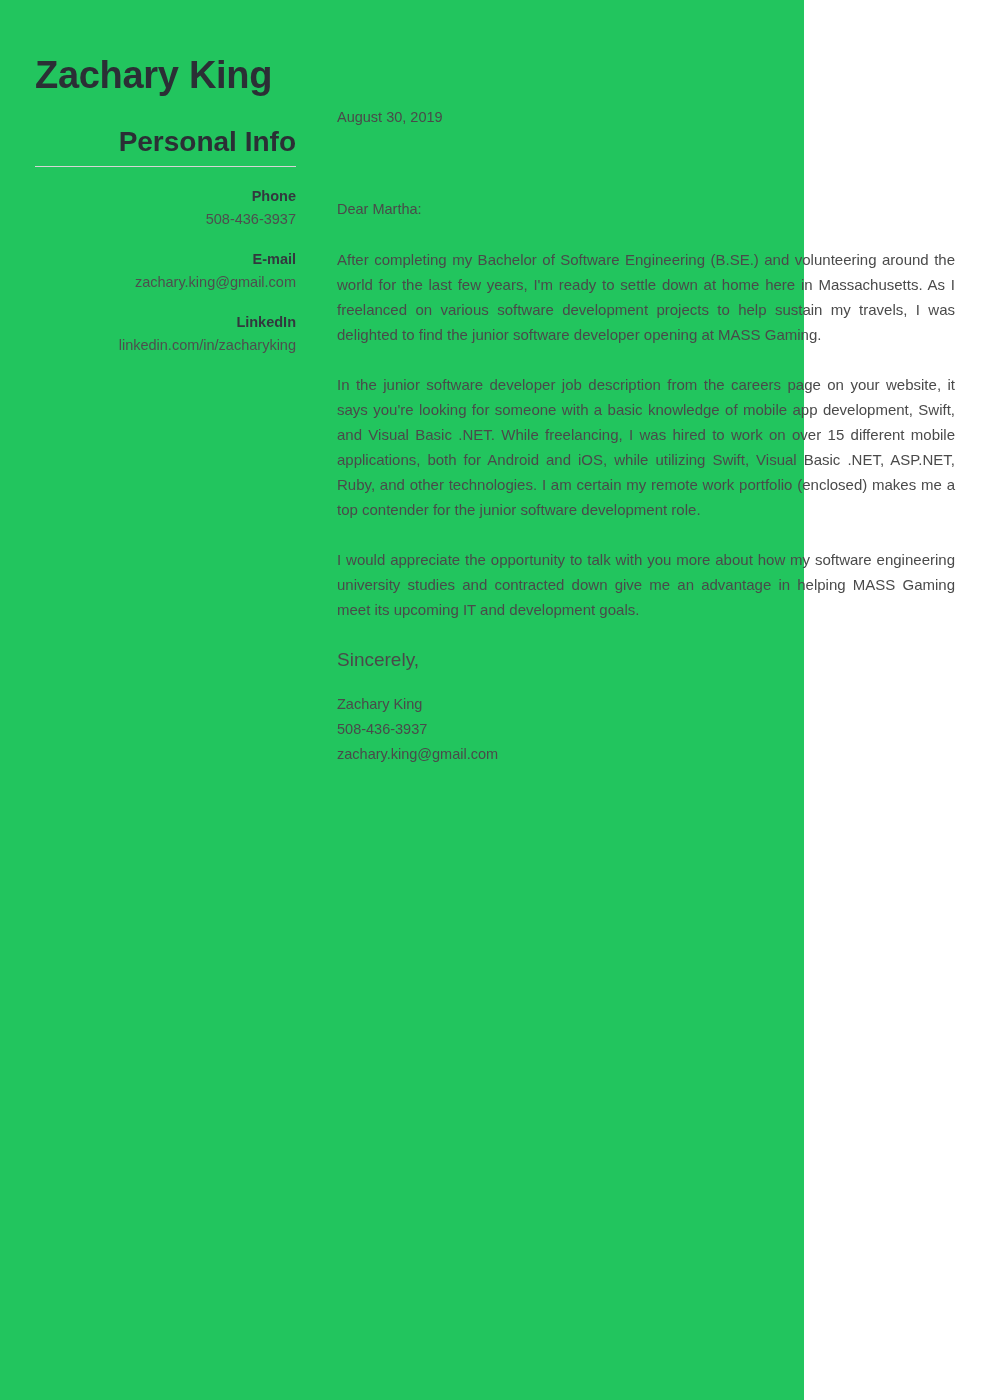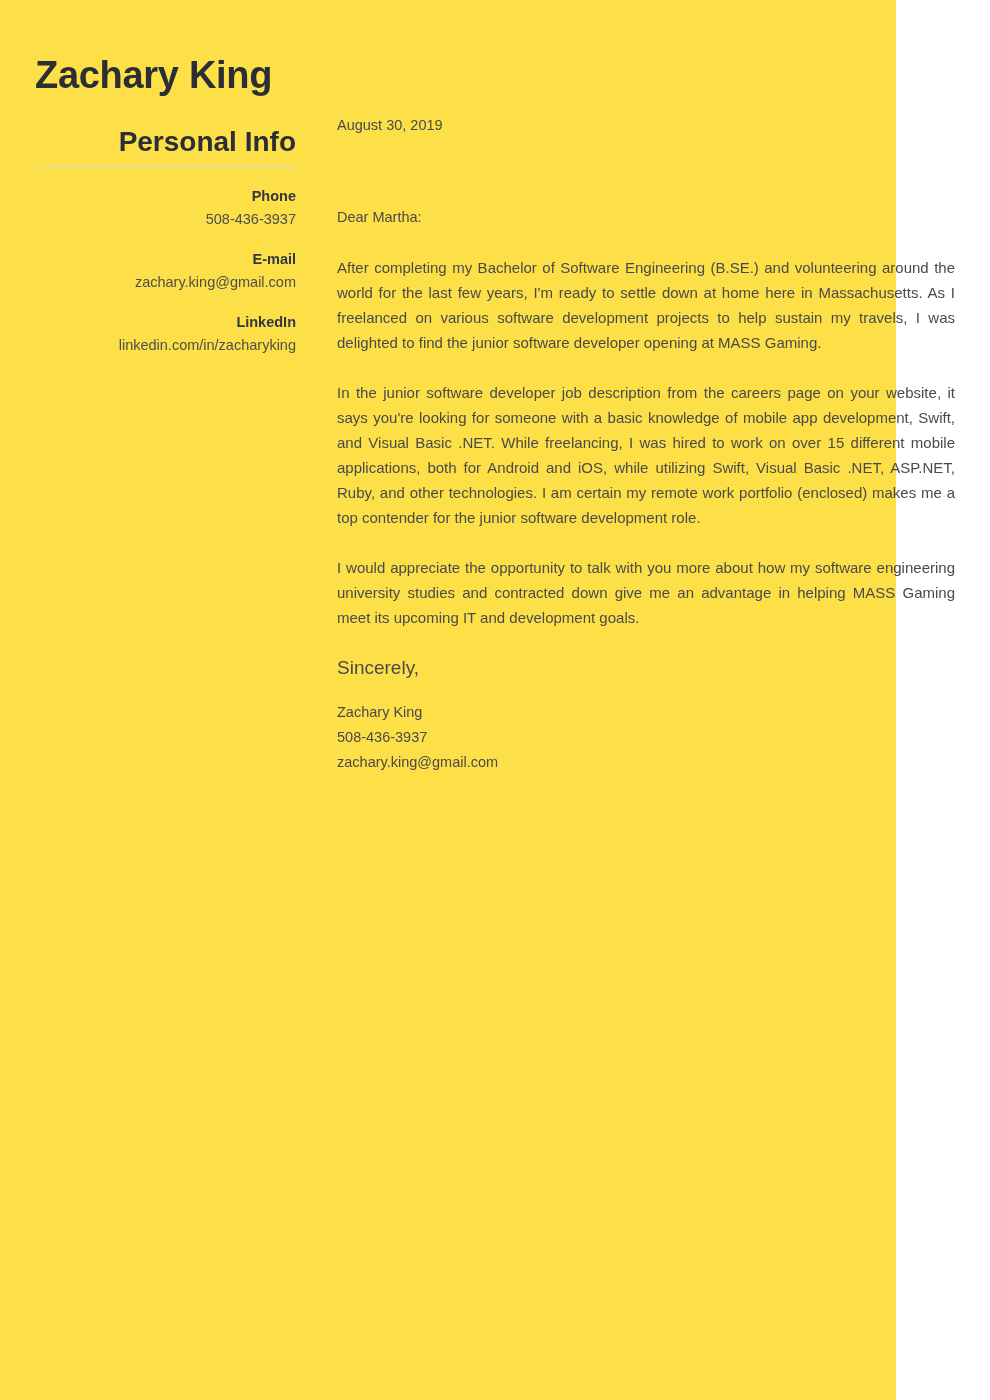--- a/index.html
+++ b/index.html
@@ -12,23 +12,23 @@
     width: 990px;
     height: 1400px;
     font-family: "Liberation Sans", sans-serif;
     color: #4a4a4a;
     -webkit-font-smoothing: antialiased;
     overflow: hidden;
   }
 
   .page {
     position: relative;
-    width: 896px;
+    width: 804px;
     height: 1400px;
-    background: #fde047;
+    background: #22c55e;
     box-sizing: border-box;
   }
 
   
   .name-header {
     position: absolute;
     left: 35px;
     top: 30px;
     font-size: 38px;
     font-weight: bold;
@@ -76,21 +76,21 @@
     font-size: 14.5px;
     font-weight: normal;
     color: #4e4e4e;
     line-height: 1.65;
   }
 
   
   .letter {
     position: absolute;
     left: 337px;
-    top: 114px;
+    top: 106px;
     width: 618px;
   }
 
   .letter-date {
     font-size: 14.5px;
     color: #4a4a4a;
     line-height: 1.6;
     margin-bottom: 68px;
   }
 

